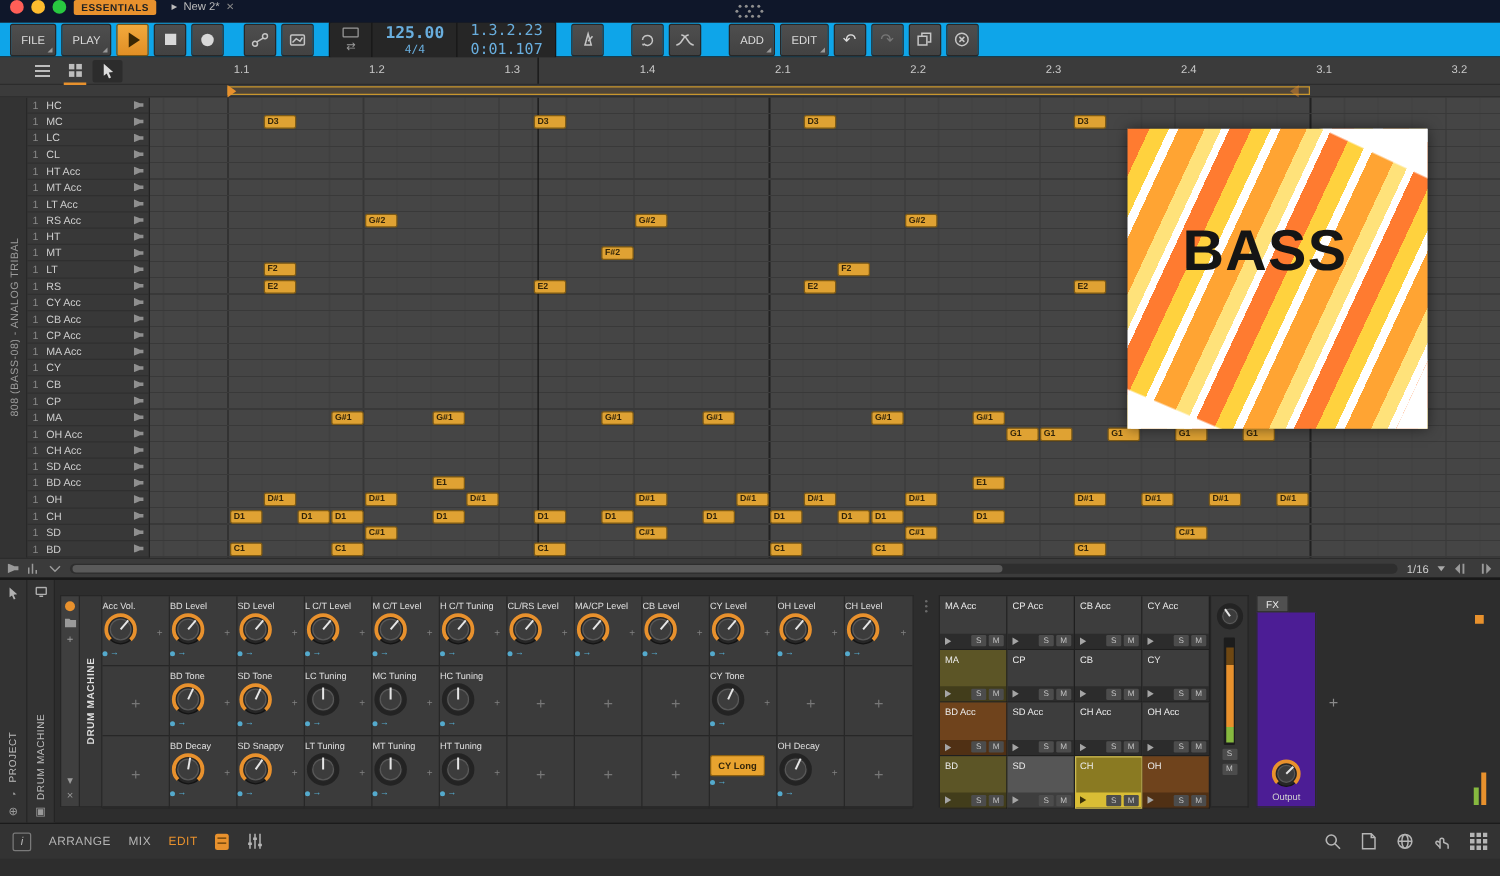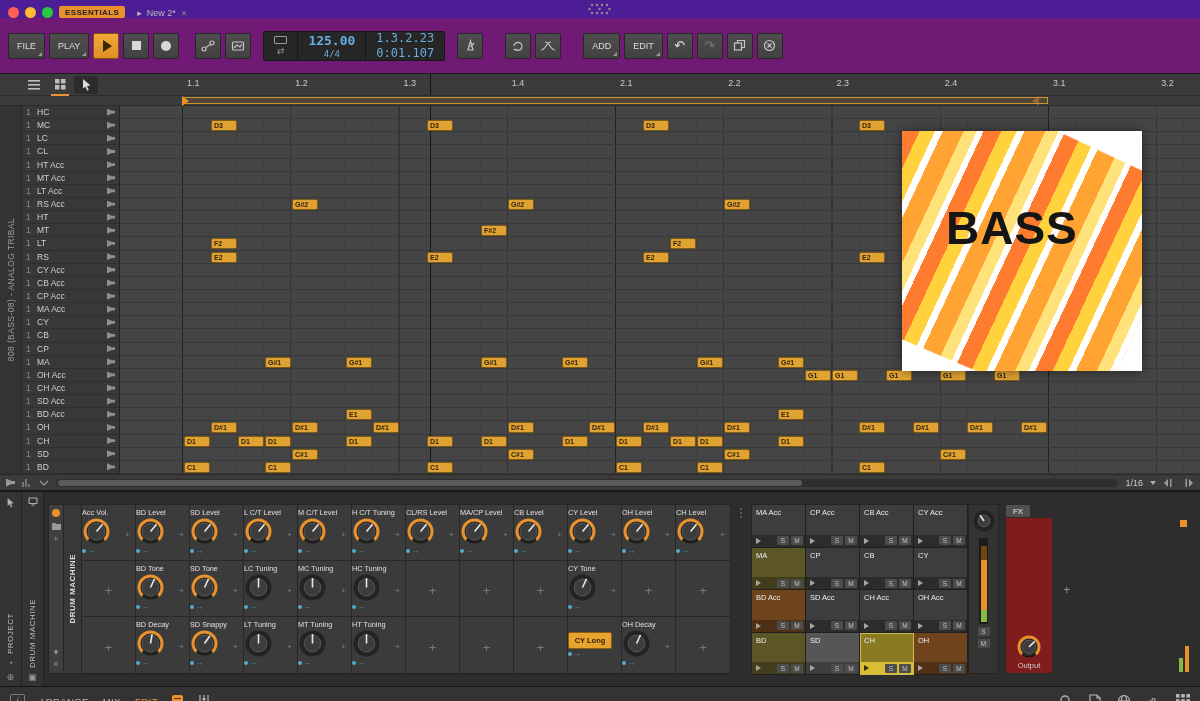--- a/index.html
+++ b/index.html
@@ -1,27 +1,27 @@
 <!DOCTYPE html>
 <html><head>
 <meta charset="utf-8">
 <style>
   *{margin:0;padding:0;box-sizing:border-box;font-family:"Liberation Sans",sans-serif;}
   html,body{width:1200px;height:701px;background:#2d2d2d;overflow:hidden;color:#ccc;font-size:10px;}
   svg{display:block}
   
-  .titlebar{height:18px;background:#4c1d95;display:flex;align-items:flex-end;padding:0 8px;gap:6px;position:relative;}
+  .titlebar{height:18px;background:#0f172a;display:flex;align-items:flex-start;padding:0 8px;gap:6px;position:relative;}
   .traffic{width:11px;height:11px;border-radius:50%;}
   .t-red{background:#ff5f57}.t-yel{background:#febc2e}.t-grn{background:#28c840}
   .badge{background:#e8912d;color:#222;font-size:8px;font-weight:bold;padding:1.5px 6px;border-radius:2px;letter-spacing:.4px}
   .ttab{display:flex;align-items:center;gap:5px;color:#bbb;font-size:9px;margin-left:6px}
   .ttab .cl{color:#888;font-size:8px}
   .logo{position:absolute;left:50%;top:3px;transform:translateX(-50%);}
   
-  .toolbar{height:56px;background:#701a75;border-bottom:1px solid #1d1d1d;display:flex;align-items:center;padding:0 8px;gap:4px;}
+  .toolbar{height:28px;background:#0ea5e9;border-bottom:1px solid #1d1d1d;display:flex;align-items:center;padding:0 8px;gap:4px;}
   .tbtn{height:26px;background:linear-gradient(#4e4e4e,#424242);border:1px solid #272727;border-radius:2px;color:#ddd;font-size:9px;display:flex;align-items:center;justify-content:center;padding:0 8px;position:relative;}
   .tbtn.ic{width:26px;padding:0;}
   .corner::after{content:'';position:absolute;right:2px;bottom:2px;border-left:4px solid transparent;border-bottom:4px solid #999;}
   .playbtn{background:linear-gradient(#f2a93c,#e08f25);border-color:#7d5310}
   .tri-play{width:0;height:0;border-left:9px solid #3a2703;border-top:6px solid transparent;border-bottom:6px solid transparent;margin-left:2px}
   .sq-stop{width:9px;height:9px;background:#d8d8d8}
   .cir-rec{width:10px;height:10px;border-radius:50%;background:#d8d8d8}
   .transport{height:30px;background:#262626;border:1px solid #161616;border-radius:2px;display:flex;align-items:stretch;margin:0 8px;}
   .tseg{display:flex;flex-direction:column;align-items:center;justify-content:center;padding:0 10px;border-right:1px solid #161616;}
   .tseg:last-child{border-right:none}
@@ -114,21 +114,21 @@
   .ptri{width:0;height:0;border-left:5px solid #a5a5a5;border-top:3.5px solid transparent;border-bottom:3.5px solid transparent;margin-left:4px}
   .pad.t-sel .ptri{border-left-color:#3a3008}
   .psm{margin-left:auto;display:flex;gap:2px;margin-right:2px}
   .smb{width:12px;height:9px;background:#4c4c4c;color:#c3c3c3;font-size:6.5px;display:flex;align-items:center;justify-content:center;border-radius:1px}
   .master{width:30px;background:#333;border:1px solid #242424;border-left:none;height:170px;display:flex;flex-direction:column;align-items:center;padding-top:4px}
   .meter{width:9px;height:86px;background:#1c1c1c;margin-top:5px;position:relative;border-radius:1px}
   .meter .fill{position:absolute;left:1.5px;right:1.5px;bottom:2px;height:76px;background:linear-gradient(to top,#86b93f 0 12px,#e8912d 12px 62px,#6e4712 62px)}
   .master .smb{margin-top:3px}
   .fxcol{width:48px;margin-left:6px;display:flex;flex-direction:column;height:170px}
   .fxhead{width:26px;height:14px;background:#505050;border:1px solid #2a2a2a;color:#eee;font-size:8px;display:flex;align-items:center;justify-content:center}
-  .fxbody{flex:1;background:#7f1d1d;border:1px solid #2a2a2a;border-top:none;display:flex;flex-direction:column;align-items:center;justify-content:flex-end;padding-bottom:3px}
+  .fxbody{flex:1;background:#4c1d95;border:1px solid #2a2a2a;border-top:none;display:flex;flex-direction:column;align-items:center;justify-content:flex-end;padding-bottom:3px}
   .outlabel{font-size:7.5px;color:#cfcfcf;margin-top:1px}
   .adddev{color:#8a8a8a;font-size:13px;margin:78px 0 0 10px}
   .cornersq{position:absolute;right:13px;top:28px;width:7px;height:7px;background:#e8912d}
   .minimeter{position:absolute;right:11px;bottom:14px;display:flex;gap:2px;align-items:flex-end}
   .mm1{width:4px;height:14px;background:#86b93f}
   .mm2{width:4px;height:26px;background:#e8912d}
   
   .statusbar{height:29px;background:#333;border-top:1px solid #151515;display:flex;align-items:center;padding:0 10px;gap:14px}
   .infobox{width:15px;height:15px;border:1px solid #7a7a7a;border-radius:2px;color:#bbb;font-size:9px;display:flex;align-items:center;justify-content:center;font-style:italic}
   .sblabel{font-size:9.5px;letter-spacing:.4px;color:#b5b5b5}

